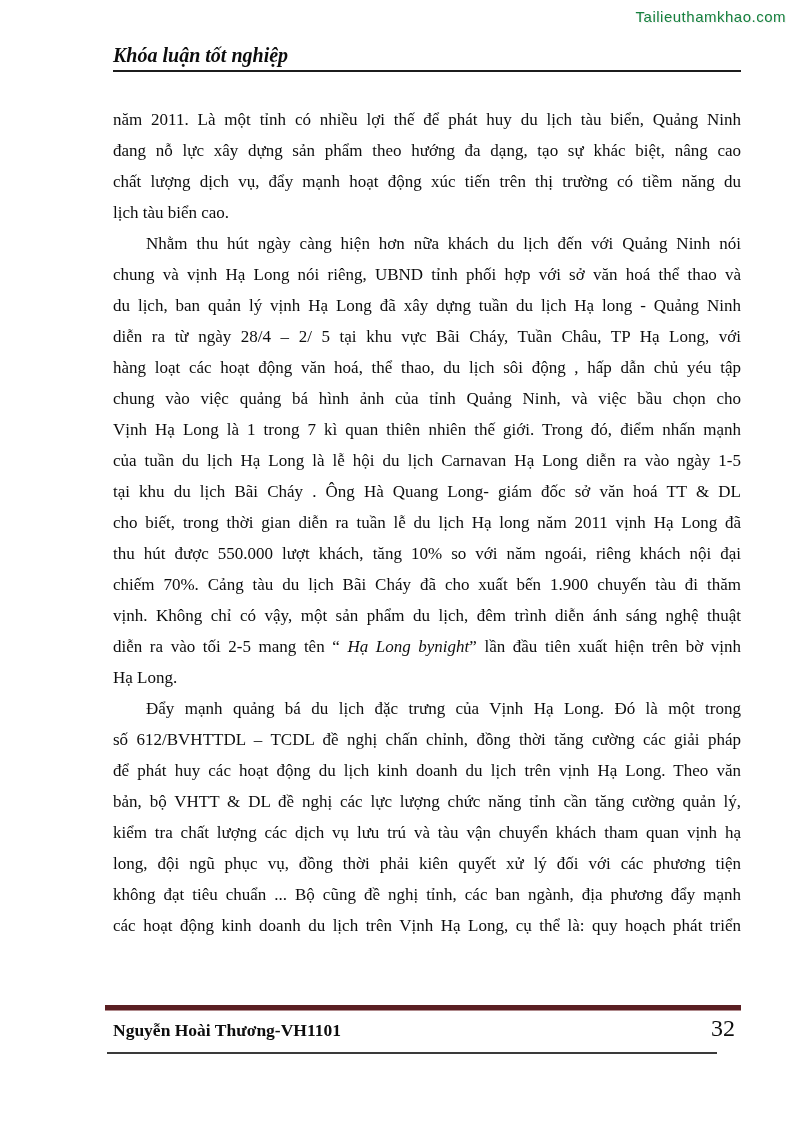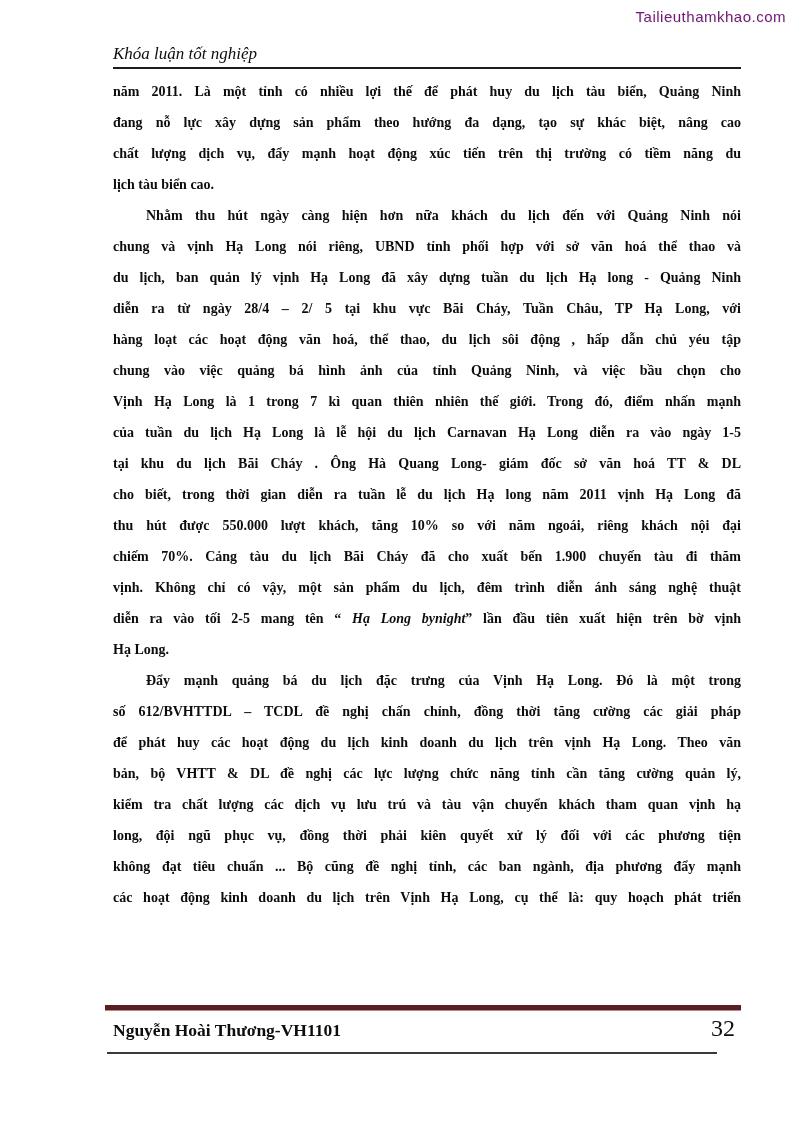--- a/index.html
+++ b/index.html
@@ -17,45 +17,44 @@
     width: 794px;
     height: 1123px;
     background: #ffffff;
   }
   .watermark {
     position: absolute;
     top: 8px;
     right: 8px;
     font-family: "Liberation Sans", "DejaVu Sans", sans-serif;
     font-size: 15px;
-    color: #701a75;
+    color: #15803d;
     text-shadow: 1px 1px 0 #efefef;
     letter-spacing: 0.5px;
   }
   .header {
     position: absolute;
     left: 113px;
     top: 44px;
     width: 628px;
     border-bottom: 2.5px solid #1c1c1c;
     padding-bottom: 3px;
   }
   .header-title {
-    font-size: 17px;
-    font-weight: normal;
+    font-size: 20px;
+    font-weight: bold;
     font-style: italic;
     letter-spacing: 0px;
   }
   .body-text {
     position: absolute;
     left: 113px;
-    top: 76px;
+    top: 104px;
     width: 628px;
-    font-size: 14px;
-    font-weight: bold;
+    font-size: 17px;
   }
   .paragraph { margin: 0; }
   .line {
     height: 31px;
     line-height: 31px;
     text-align: justify;
     text-align-last: justify;
     white-space: normal;
     overflow: visible;
   }

